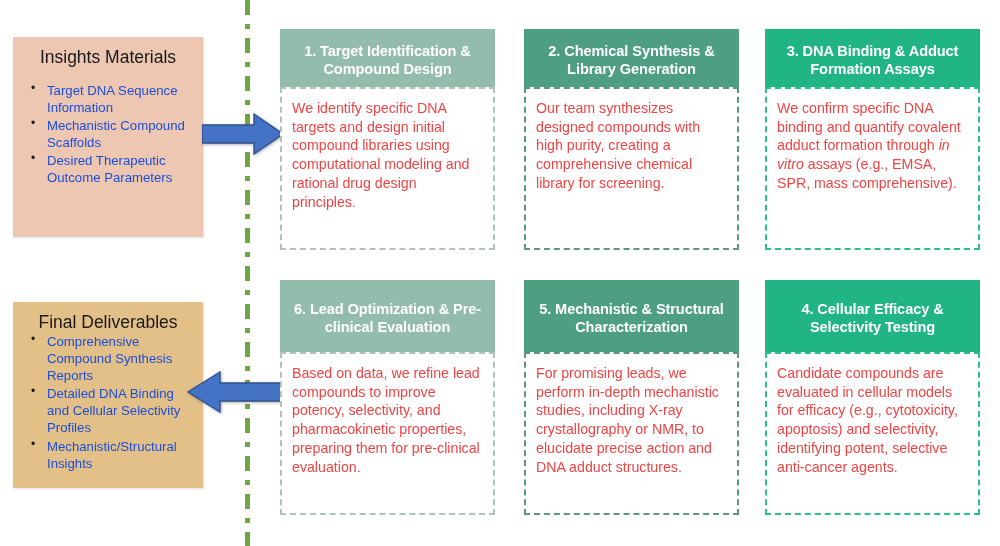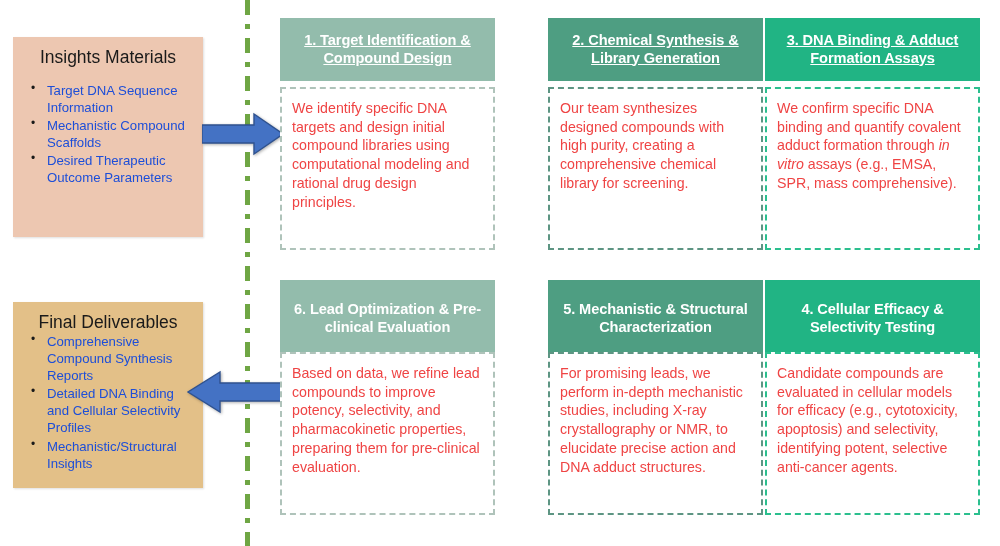--- a/index.html
+++ b/index.html
@@ -120,25 +120,25 @@
     border-width: 2.5px;
     padding: 10px 9px 8px 10px;
     font-size: 14.2px;
     line-height: 1.32;
     color: #ef4444;
   }
   .step-body em { font-style: italic; }
 
   
   .col1 { left: 280px; width: 215px; }
-  .col2 { left: 524px; width: 215px; margin-left: 24px; }
+  .col2 { left: 524px; width: 215px; }
   .col3 { left: 765px; width: 215px; }
 
   
-  .row-top-head { top: 18px;  height: 63px; text-decoration: underline; }
+  .row-top-head { top: 29px;  height: 63px; }
   .row-top-body { top: 87px;  height: 163px; }
   .row-bot-head { top: 280px; height: 77px; }
   .row-bot-body { top: 352px; height: 163px; }
 
   
   .theme-pale   { background: #93BCAC; }
   .theme-mid    { background: #4E9E82; }
   .theme-strong { background: #21B484; }
   .bd-pale   { border-color: #AFC3BA; }
   .bd-mid    { border-color: #5D9583; }

